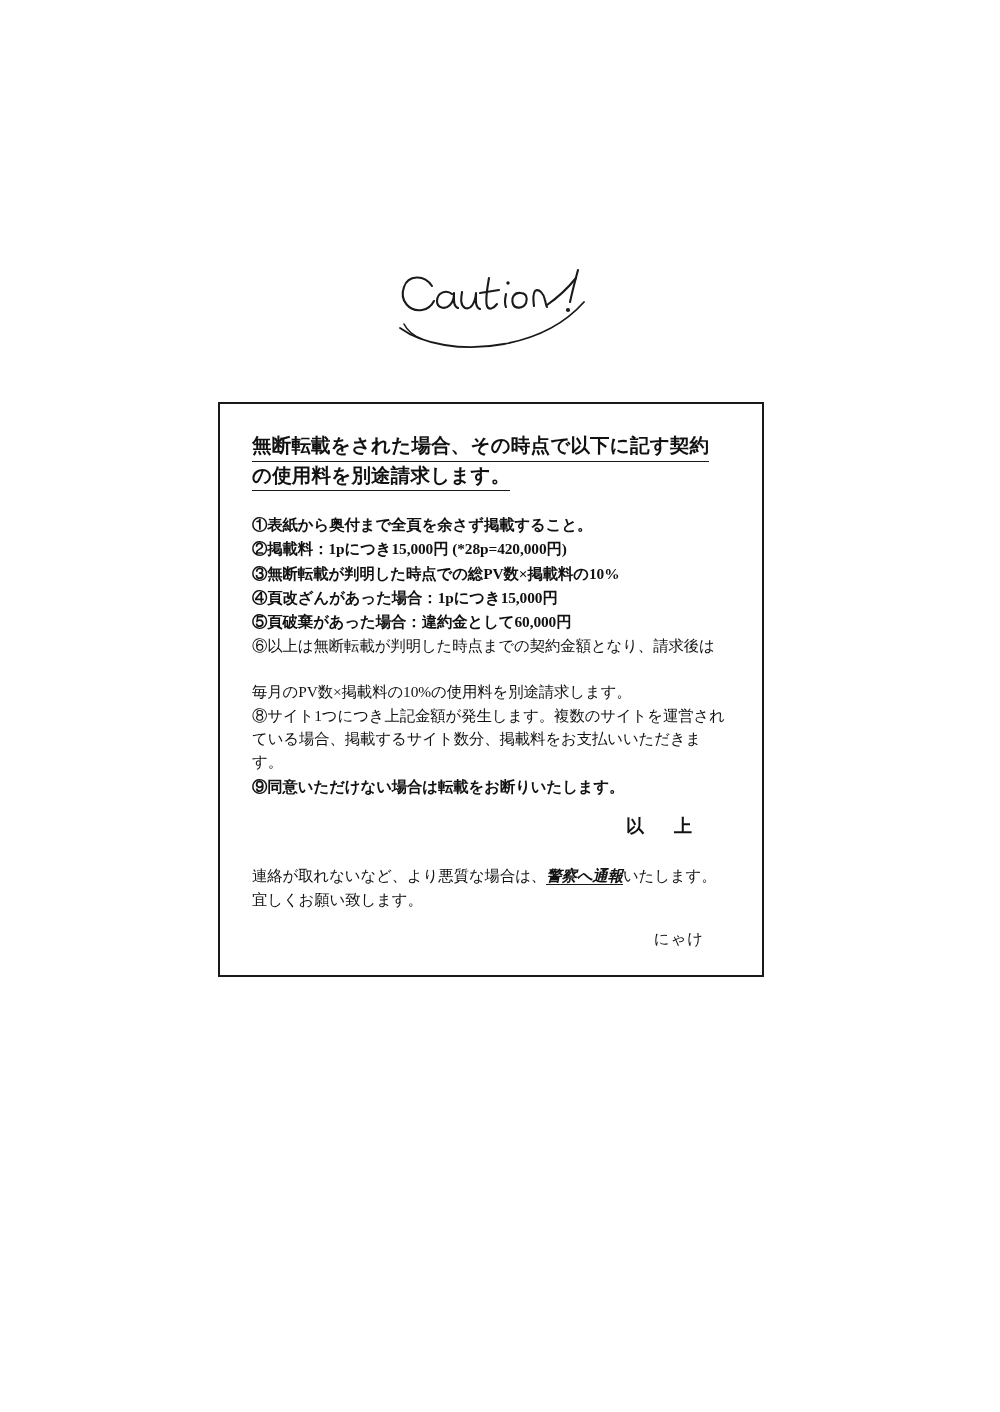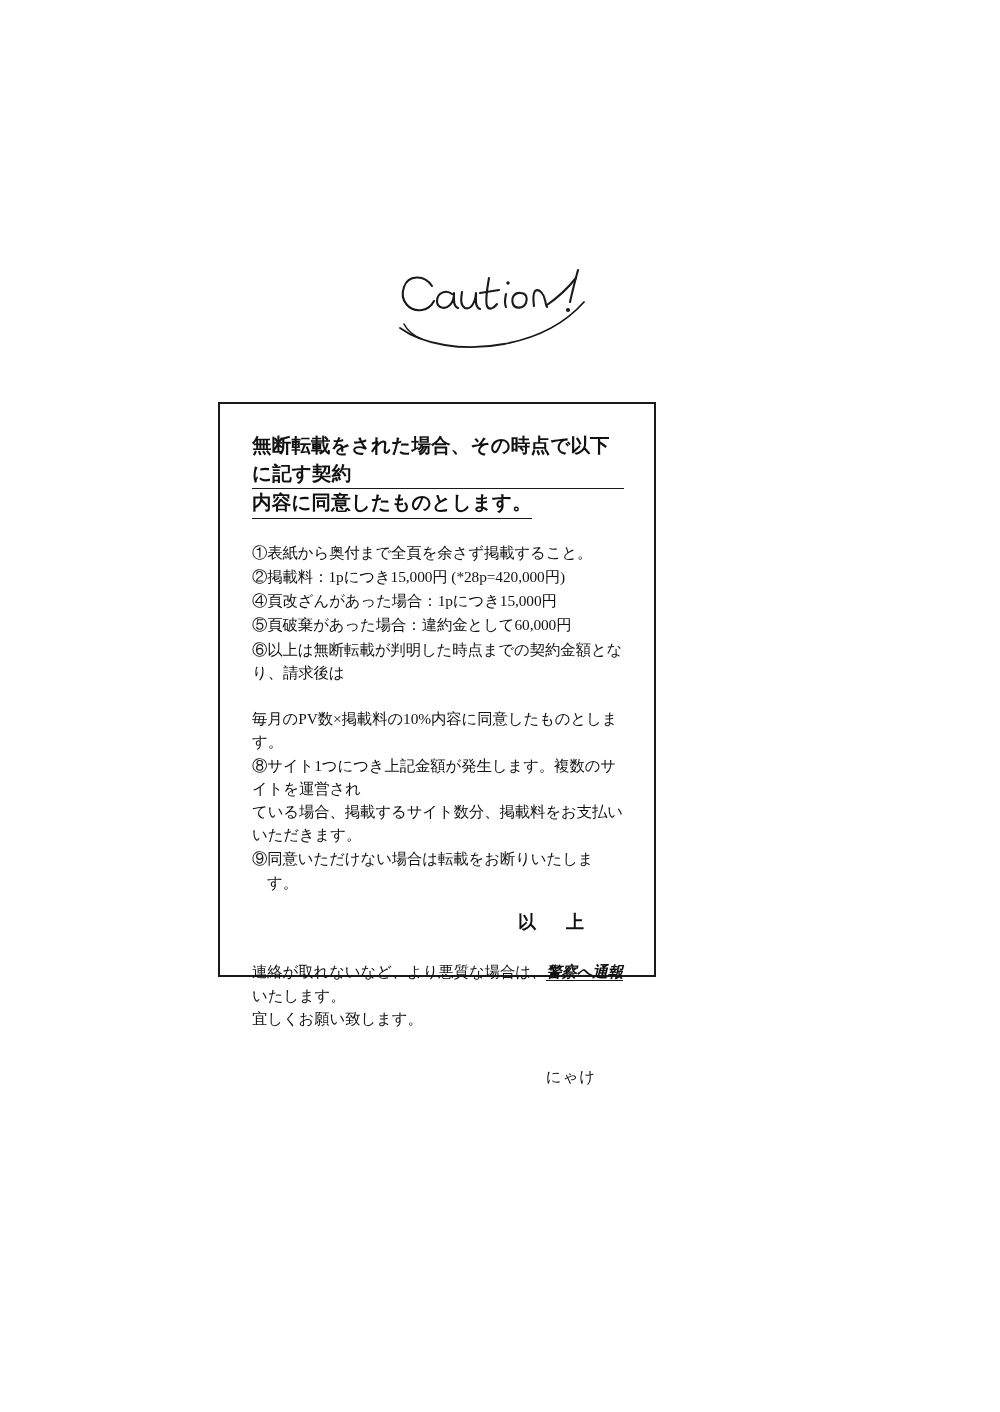--- a/index.html
+++ b/index.html
@@ -28,21 +28,21 @@
     display: block;
     width: 230px;
     height: 120px;
   }
 
   
   .notice-box {
     position: absolute;
     left: 218px;
     top: 402px;
-    width: 438px;
+    width: 546px;
     height: 575px;
     border: 2px solid #1a1a1a;
     box-sizing: border-box;
     background: #ffffff;
   }
   .notice-inner {
     padding: 28px 30px 0 32px;
   }
   .notice-heading-block {
     margin: 0 0 22px 0;
@@ -63,21 +63,21 @@
     padding: 0;
     list-style: none;
   }
   .clause {
     font-size: 15.4px;
     line-height: 1.50;
     margin: 0 0 1px 0;
     text-indent: 0;
   }
   .clause.bold {
-    font-weight: normal;
+    font-weight: bold;
     letter-spacing: -0.1px;
   }
   .clause.plain {
     font-weight: normal;
     letter-spacing: -0.1px;
   }
   .clause .hang {
     display: block;
     padding-left: 15px;
     text-indent: -15px;
@@ -99,21 +99,21 @@
   }
   .contact-block .u-strong {
     font-weight: bold;
     border-bottom: 1.5px solid #1a1a1a;
     font-style: italic;
   }
 
   .signature {
     text-align: right;
     font-size: 15.4px;
-    margin: 36px 28px 0 0;
+    margin: 18px 28px 0 0;
     letter-spacing: 1px;
   }
 </style>
 </head>
 <body>
 
 <div class="caution-wrap">
   <svg viewBox="0 0 230 120" xmlns="http://www.w3.org/2000/svg" aria-hidden="true">
     <g fill="none" stroke="#1a1a1a" stroke-width="2.1" stroke-linecap="round" stroke-linejoin="round">
 
@@ -143,40 +143,43 @@
     </g>
   </svg>
 
 </div>
 
 <div class="notice-box">
   <div class="notice-inner">
 
     <div class="notice-heading-block">
       <span class="notice-heading-line">無断転載をされた場合、その時点で以下に記す契約</span>
-      <span class="notice-heading-line">内容に同意したものとします。</span>
+      <span class="notice-heading-line">の使用料を別途請求します。</span>
     </div>
 
     <ul class="clause-list">
       <li class="clause bold">
         <span class="hang">①表紙から奥付まで全頁を余さず掲載すること。</span>
       </li>
       <li class="clause bold">
         <span class="hang">②掲載料：1pにつき15,000円 (*28p=420,000円)</span>
       </li>
       <li class="clause bold">
+        <span class="hang">③無断転載が判明した時点での総PV数×掲載料の10%</span>
+      </li>
+      <li class="clause bold">
         <span class="hang">④頁改ざんがあった場合：1pにつき15,000円</span>
       </li>
       <li class="clause bold">
         <span class="hang">⑤頁破棄があった場合：違約金として60,000円</span>
       </li>
       <li class="clause plain">
         <span>⑥以上は無断転載が判明した時点までの契約金額となり、請求後は</span><br>
         <br>
-        <span>毎月のPV数×掲載料の10%内容に同意したものとします。</span>
+        <span>毎月のPV数×掲載料の10%の使用料を別途請求します。</span>
       </li>
       <li class="clause plain">
         <span>⑧サイト1つにつき上記金額が発生します。複数のサイトを運営され</span><br>
         <span>ている場合、掲載するサイト数分、掲載料をお支払いいただきます。</span>
       </li>
       <li class="clause bold">
         <span class="hang">⑨同意いただけない場合は転載をお断りいたします。</span>
       </li>
     </ul>
 

